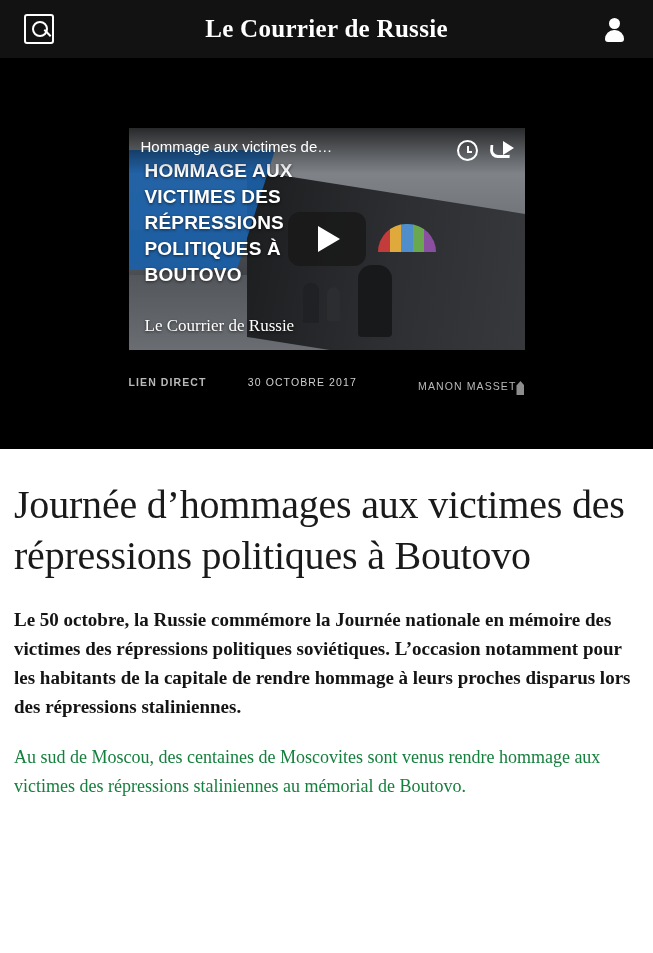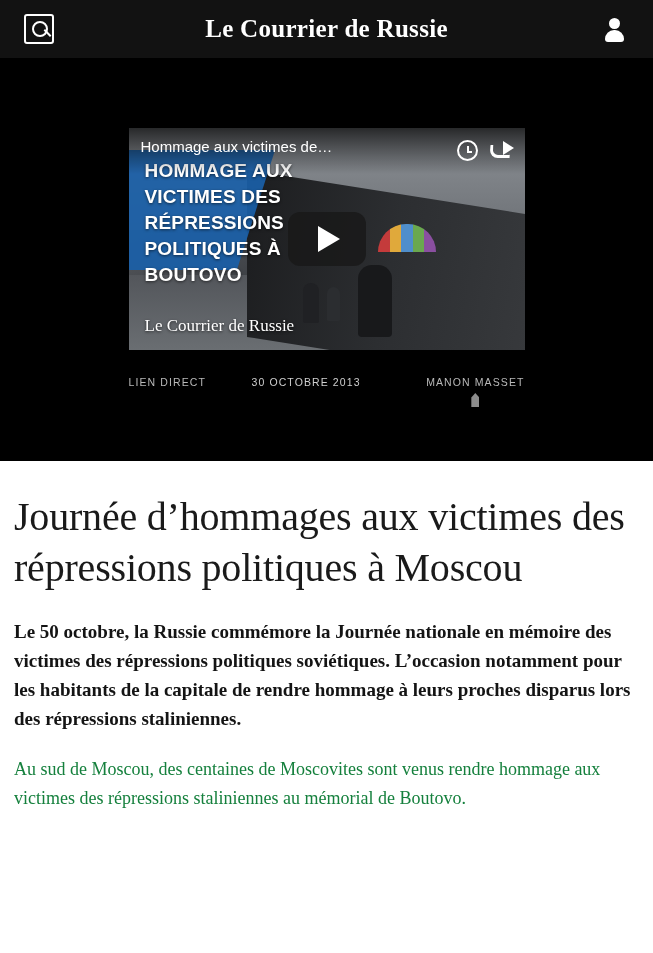--- a/index.html
+++ b/index.html
@@ -282,22 +282,22 @@
   .meta {
     width: 396px;
     margin: 26px auto 0 auto;
     display: flex;
     align-items: flex-start;
     justify-content: space-between;
     color: #b9b9b9;
     font-size: 10.5px;
     letter-spacing: 1.1px;
   }
-  .meta-col { display: flex; flex-direction: column; align-items: center; margin-left: 20px; }
-  .meta-link { color: #b9b9b9; cursor: pointer; }
+  .meta-col { display: flex; flex-direction: row; align-items: center; margin-left: 20px; }
+  .meta-link { color: #b9b9b9; cursor: pointer; font-weight: bold; }
   .meta-date { color: #cfcfcf; }
   .pen-icon {
     width: 8px; height: 14px;
     margin-top: 5px;
     background: #8d8d8d;
     clip-path: polygon(50% 0, 100% 32%, 100% 100%, 0 100%, 0 32%);
   }
 
   
   .article {
@@ -368,26 +368,26 @@
           <div class="share-arrow"></div>
         </div>
       </div>
 
       <div class="play-btn"></div>
     </div>
   </div>
 
   <div class="meta">
     <div class="meta-link">LIEN DIRECT</div>
-    <div class="meta-date">30 OCTOBRE 2013</div>
+    <div class="meta-date">30 OCTOBRE 2017</div>
     <div class="meta-col">
       <div>MANON MASSET</div>
       <div class="pen-icon"></div>
     </div>
   </div>
 
 </div>
 
 <div class="article">
-  <h1 class="headline">Journée d’hommages aux victimes des répressions politiques à Moscou</h1>
+  <h1 class="headline">Journée d’hommages aux victimes des répressions politiques à Boutovo</h1>
   <p class="lede">Le 50 octobre, la Russie commémore la Journée nationale en mémoire des victimes des répressions politiques soviétiques. L’occasion notamment pour les habitants de la capitale de rendre hommage à leurs proches disparus lors des répressions staliniennes.</p>
   <p class="para">Au sud de Moscou, des centaines de Moscovites sont venus rendre hommage aux victimes des répressions staliniennes au mémorial de Boutovo.</p>
 </div>
 
 </body></html>

